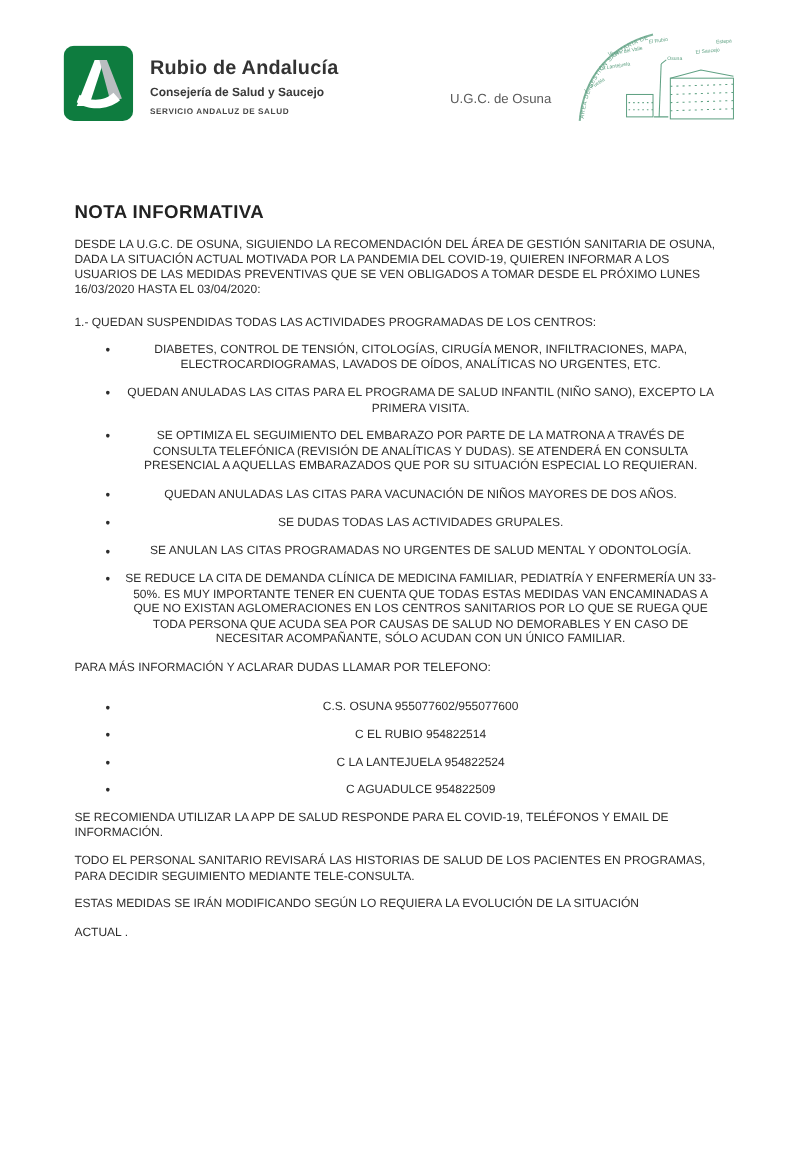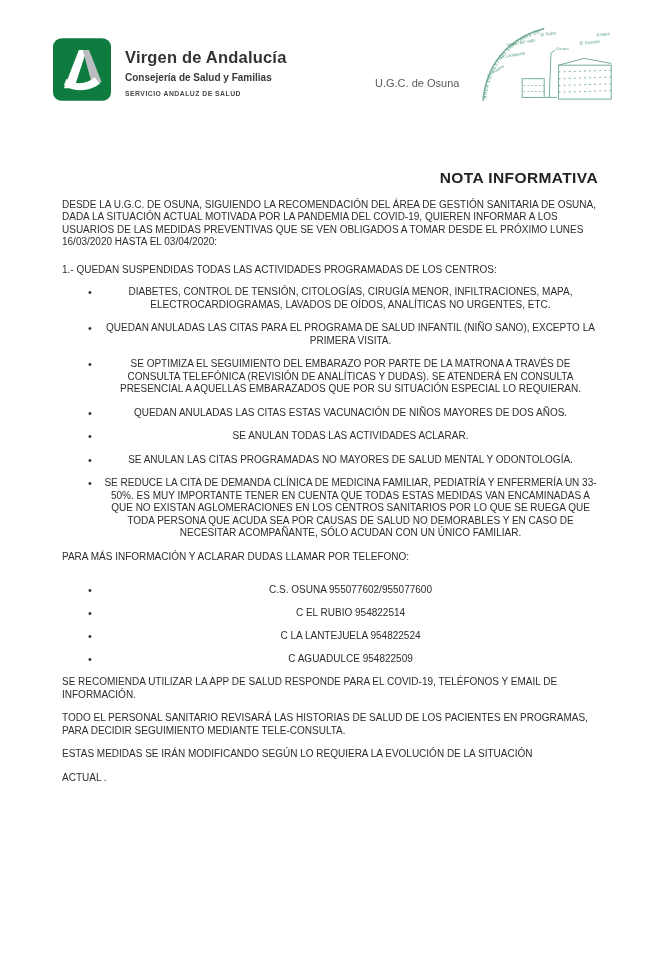--- a/index.html
+++ b/index.html
@@ -33,21 +33,21 @@
     font-size: 11px; color: #5a5a5a;
   }
   .stamp { position: absolute; left: 478px; top: 26px; }
 
   
   .content {
     position: absolute; left: 62px; top: 172px; width: 536px;
     font-size: 10px; line-height: 12.5px;
   }
   .doc-title {
-    text-align: right; font-size: 15.5px; font-weight: bold;
+    text-align: left; font-size: 15.5px; font-weight: bold;
     letter-spacing: 0.4px; color: #222; margin: 0 0 14px 0;
   }
   .para { margin: 0 0 15px 0; }
   .section-heading { margin: 0 0 10px 0; }
   ul.bullets { list-style: none; margin: 0 0 0 0; padding: 0; }
   ul.bullets li {
     position: relative; padding-left: 41px; margin-bottom: 11px; text-align: center;
   }
   ul.bullets li::before {
     content: "\2022";
@@ -71,22 +71,22 @@
 
         <polygon points="33,15 43,15 27,64 14,64" fill="#ffffff"></polygon>
 
         <polygon points="38,15 46,15 62,56 50,60" fill="#B9BDC0"></polygon>
 
         <path d="M17,52 C28,60 44,59 53,50 L60,58 C47,69 26,69 14,60 Z" fill="#ffffff"></path>
       </svg>
     </div>
 
     <div class="org-block">
-      <div class="org-name">Virgen de Andalucía</div>
-      <div class="org-dept">Consejería de Salud y Familias</div>
+      <div class="org-name">Rubio de Andalucía</div>
+      <div class="org-dept">Consejería de Salud y Saucejo</div>
       <div class="org-service">SERVICIO ANDALUZ DE SALUD</div>
     </div>
 
     <div class="ugc-label">U.G.C. de Osuna</div>
 
     <div class="stamp">
       <svg width="140" height="80" viewBox="0 0 165 94">
         <defs>
           <path id="arcP" d="M10,86 C14,46 38,18 76,7" fill="none"></path>
         </defs>
@@ -135,25 +135,25 @@
 
     <ul class="bullets measures">
 
         <li>DIABETES, CONTROL DE TENSIÓN, CITOLOGÍAS, CIRUGÍA MENOR, INFILTRACIONES, MAPA, ELECTROCARDIOGRAMAS, LAVADOS DE OÍDOS, ANALÍTICAS NO URGENTES, ETC.</li>
 
         <li>QUEDAN ANULADAS LAS CITAS PARA EL PROGRAMA DE SALUD INFANTIL (NIÑO SANO), EXCEPTO LA PRIMERA VISITA.</li>
 
 
         <li>SE OPTIMIZA EL SEGUIMIENTO DEL EMBARAZO POR PARTE DE LA MATRONA A TRAVÉS DE CONSULTA TELEFÓNICA (REVISIÓN DE ANALÍTICAS Y DUDAS). SE ATENDERÁ EN CONSULTA PRESENCIAL A AQUELLAS EMBARAZADOS QUE POR SU SITUACIÓN ESPECIAL LO REQUIERAN.</li>
 
-        <li>QUEDAN ANULADAS LAS CITAS ESTAS VACUNACIÓN DE NIÑOS MAYORES DE DOS AÑOS.</li>
+        <li>QUEDAN ANULADAS LAS CITAS PARA VACUNACIÓN DE NIÑOS MAYORES DE DOS AÑOS.</li>
 
-        <li>SE ANULAN TODAS LAS ACTIVIDADES ACLARAR.</li>
+        <li>SE DUDAS TODAS LAS ACTIVIDADES GRUPALES.</li>
 
-        <li>SE ANULAN LAS CITAS PROGRAMADAS NO MAYORES DE SALUD MENTAL Y ODONTOLOGÍA.</li>
+        <li>SE ANULAN LAS CITAS PROGRAMADAS NO URGENTES DE SALUD MENTAL Y ODONTOLOGÍA.</li>
 
         <li>SE REDUCE LA CITA DE DEMANDA CLÍNICA DE MEDICINA FAMILIAR, PEDIATRÍA Y ENFERMERÍA UN 33-50%. ES MUY IMPORTANTE TENER EN CUENTA QUE TODAS ESTAS MEDIDAS VAN ENCAMINADAS A QUE NO EXISTAN AGLOMERACIONES EN LOS CENTROS SANITARIOS POR LO QUE SE RUEGA QUE TODA PERSONA QUE ACUDA SEA POR CAUSAS DE SALUD NO DEMORABLES Y EN CASO DE NECESITAR ACOMPAÑANTE, SÓLO ACUDAN CON UN ÚNICO FAMILIAR.</li>
       </ul>
 
     <p class="para section-heading" style="margin-bottom:21px;">PARA MÁS INFORMACIÓN Y ACLARAR DUDAS LLAMAR POR TELEFONO:</p>
 
     <ul class="bullets phones">
 
         <li>C.S. OSUNA 955077602/955077600</li>
 

